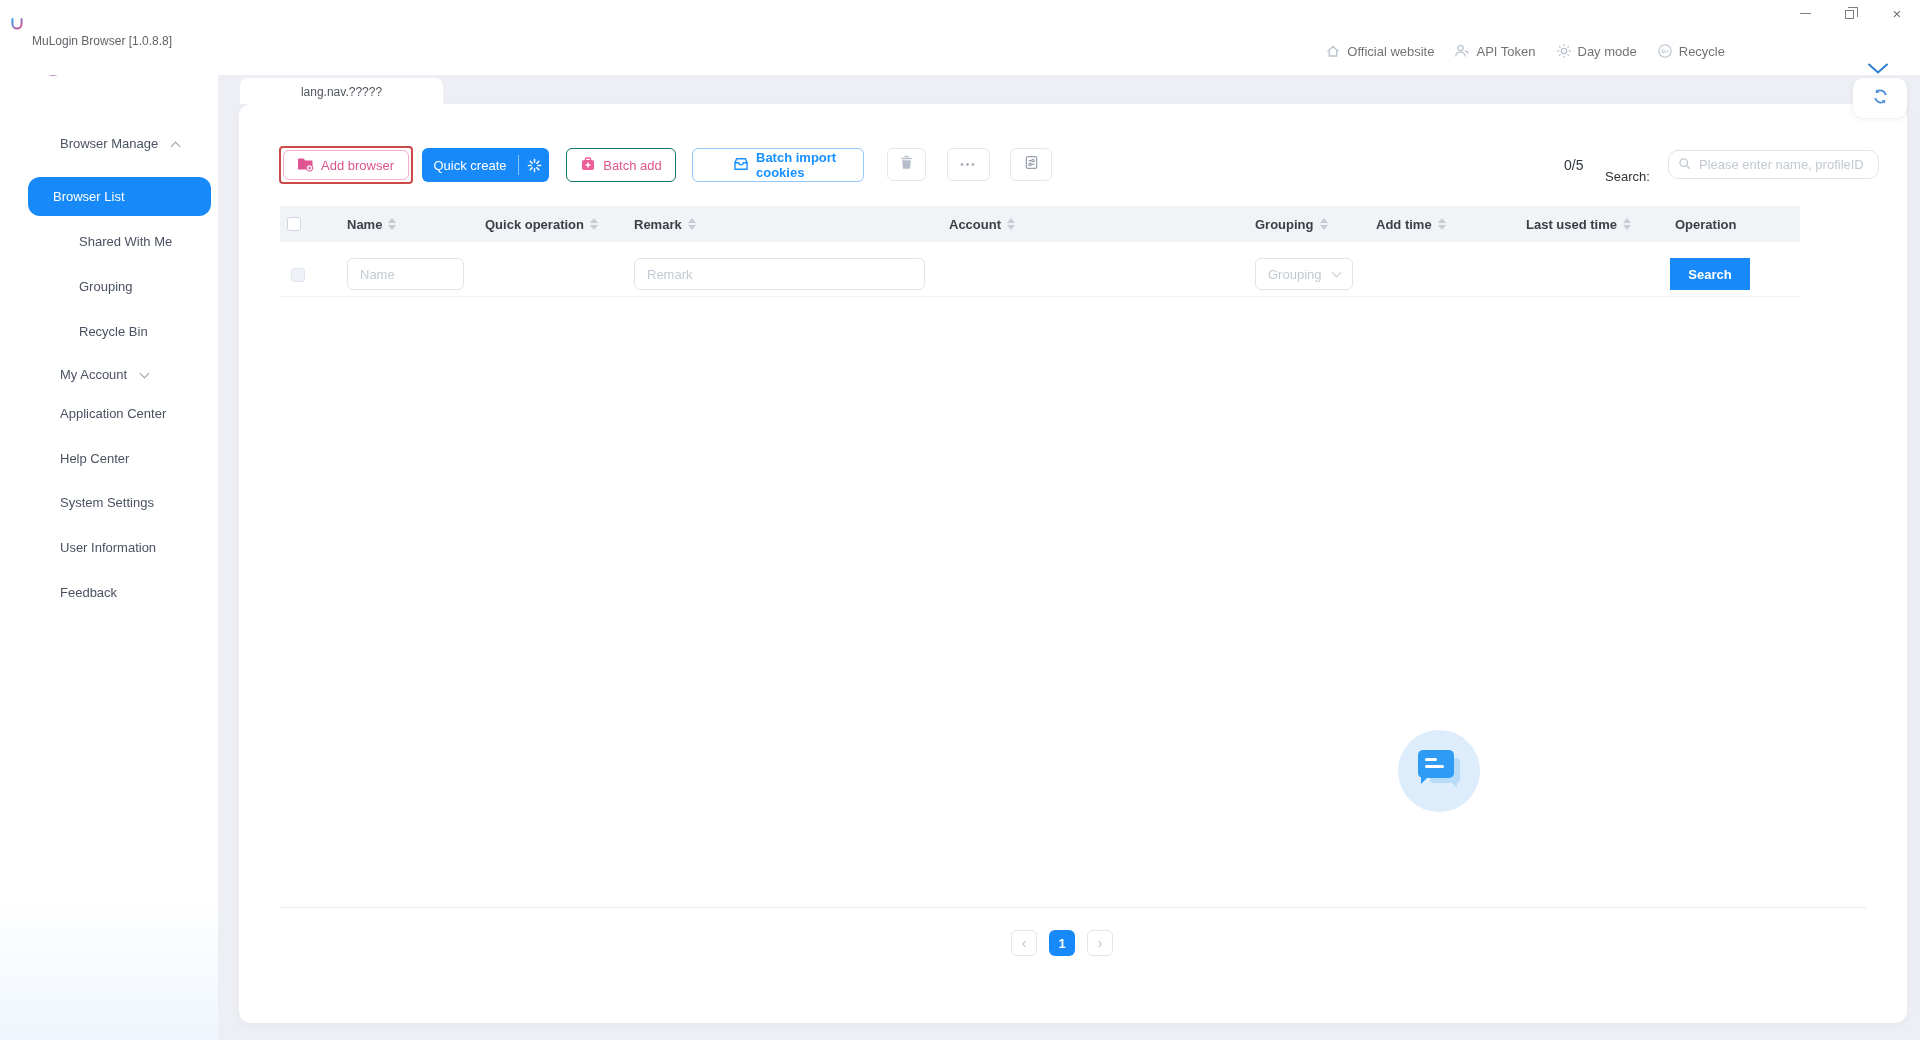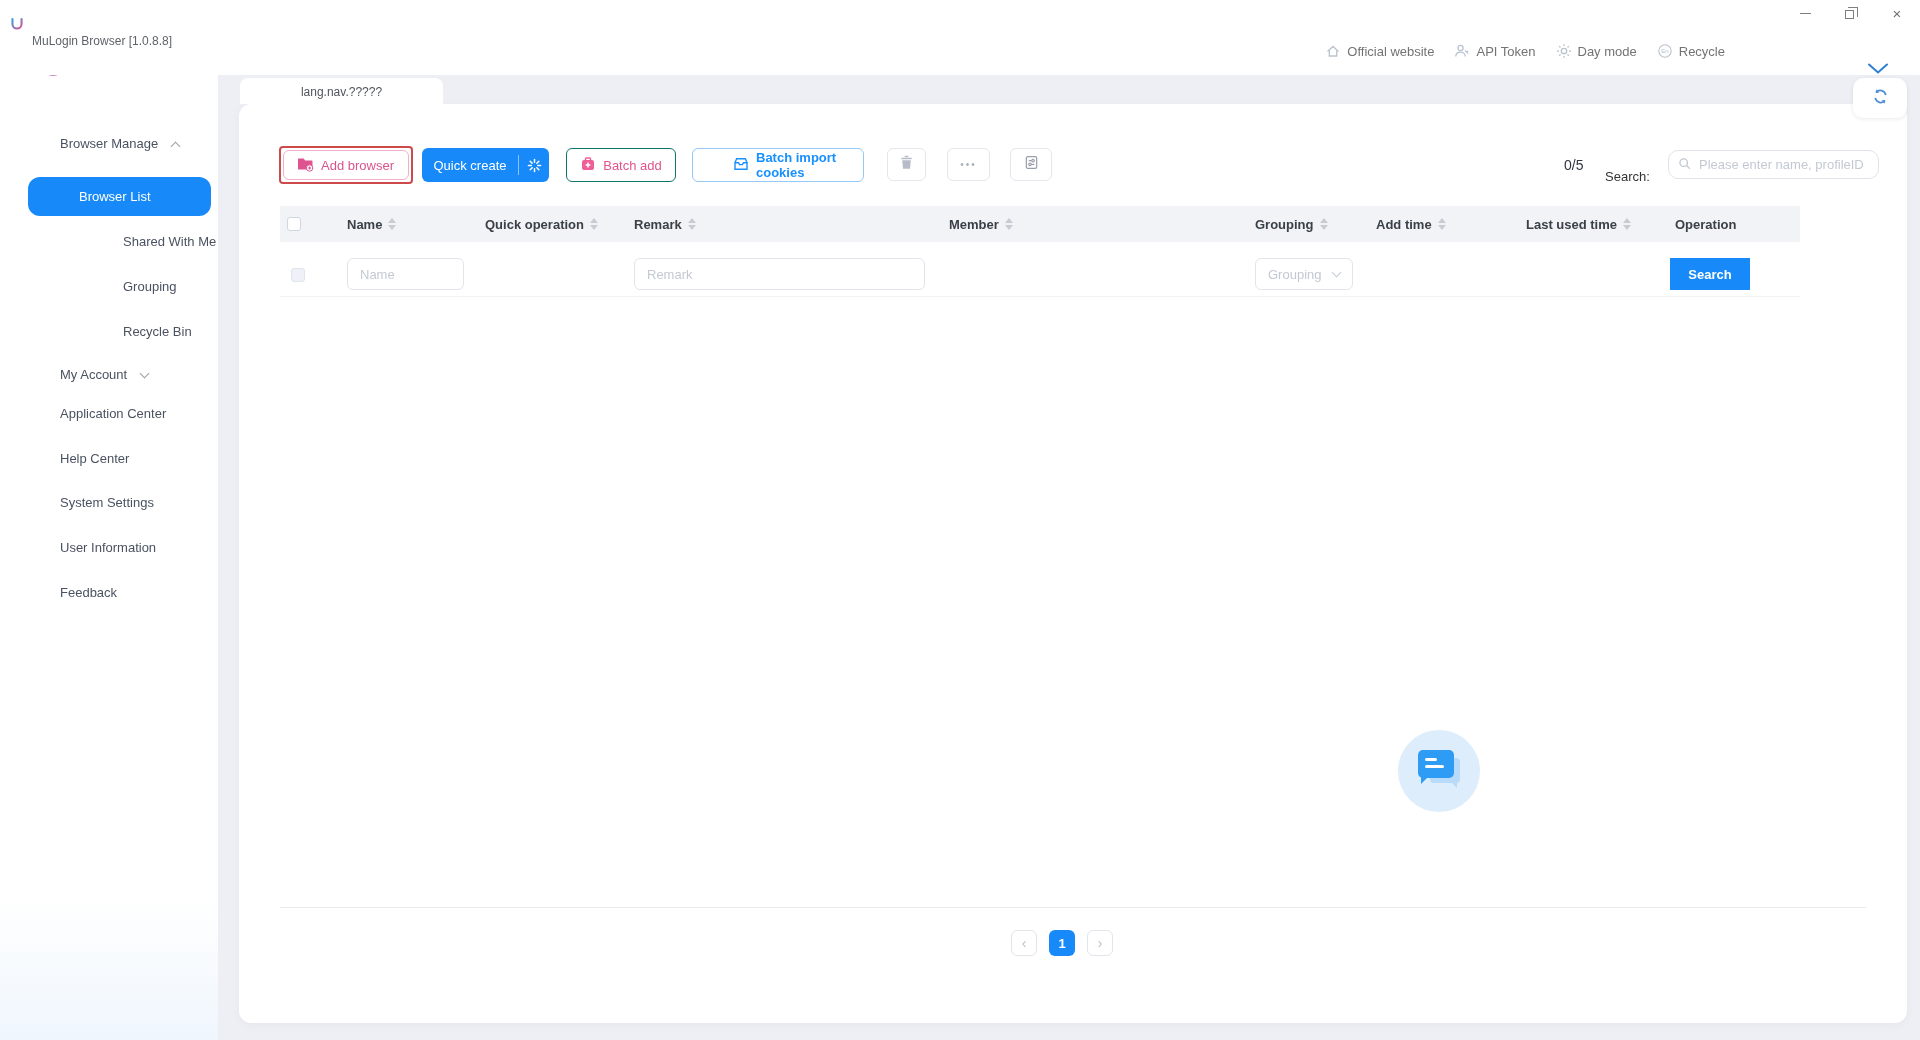--- a/index.html
+++ b/index.html
@@ -24,23 +24,23 @@
   .nav-link svg { display:block; }
   .nav-collapse { position:absolute; left:1866px; top:36px; width:24px; height:16px; display:flex; align-items:center; justify-content:center; }
 
   
   .sidebar { position:absolute; left:0; top:26px; width:218px; height:1014px; z-index:10;
              background:linear-gradient(to bottom,#ffffff 0%,#ffffff 86%,#eff6fd 100%); }
   .logo { position:absolute; left:34px; top:16px; display:flex; align-items:center; gap:8px; }
   .logo-text { font-size:21px; font-weight:700; font-style:italic; letter-spacing:.5px; color:#2b2f36; }
   .side-item { position:absolute; height:24px; line-height:24px; font-size:13px; color:#4a5261; display:flex; align-items:center; }
   .side-group { left:60px; }
-  .side-sub { left:79px;margin-left:44px; }
+  .side-sub { left:79px; }
   .side-pill { position:absolute; left:28px; top:151px; width:183px; height:39px; background:#1789f8; border-radius:12px;
-               color:#fff; font-size:13px; line-height:39px; padding-left:51px; }
+               color:#fff; font-size:13px; line-height:39px; padding-left:25px; }
   .chev { width:7px; height:7px; border-right:1.5px solid #99a1ad; border-bottom:1.5px solid #99a1ad; display:inline-block; }
   .chev.up { transform:rotate(-135deg); margin-left:14px; margin-top:4px; }
   .chev.down { transform:rotate(45deg); margin-left:14px; margin-bottom:3px; }
 
   
   .content-bg { position:absolute; left:218px; top:75px; width:1702px; height:965px; background:#edeff4; }
   .tab { position:absolute; left:240px; top:78px; width:203px; height:26px; background:#fff; border-radius:8px 8px 0 0;
          font-size:12px; color:#50555d; text-align:center; line-height:28px; z-index:5; }
   .refresh-btn { position:absolute; left:1853px; top:78px; width:54px; height:40px; background:#fff; border-radius:10px;
                  display:flex; align-items:center; justify-content:center; box-shadow:0 1px 4px rgba(31,45,61,.10); z-index:6; }
@@ -371,21 +371,21 @@
         </span>
     </div>
     <div class="th" style="left:354px;">
       <span>Remark</span>
       <span class="sort">
           <i class="up"></i>
           <i class="dn"></i>
         </span>
     </div>
     <div class="th" style="left:669px;">
-      <span>Member</span>
+      <span>Account</span>
       <span class="sort">
           <i class="up"></i>
           <i class="dn"></i>
         </span>
     </div>
     <div class="th" style="left:975px;">
       <span>Grouping</span>
       <span class="sort">
           <i class="up"></i>
           <i class="dn"></i>

